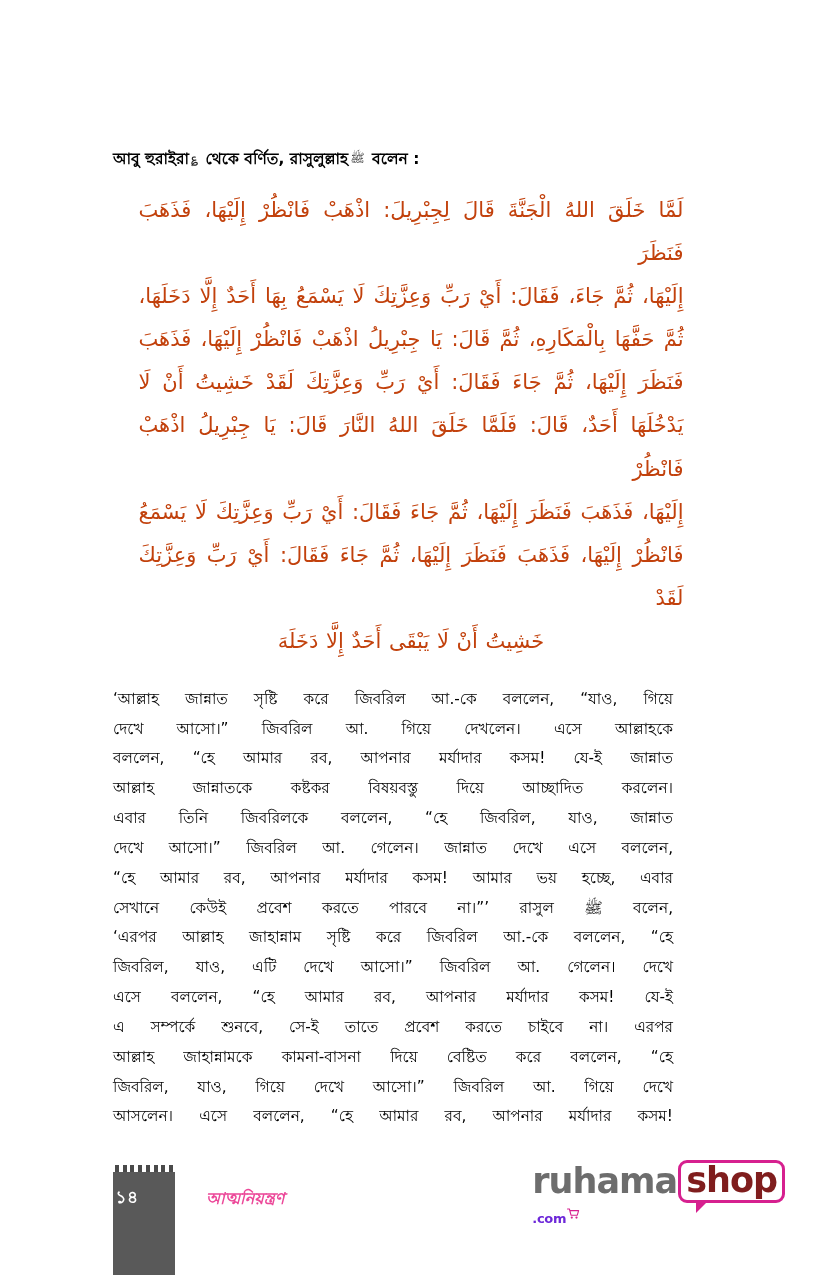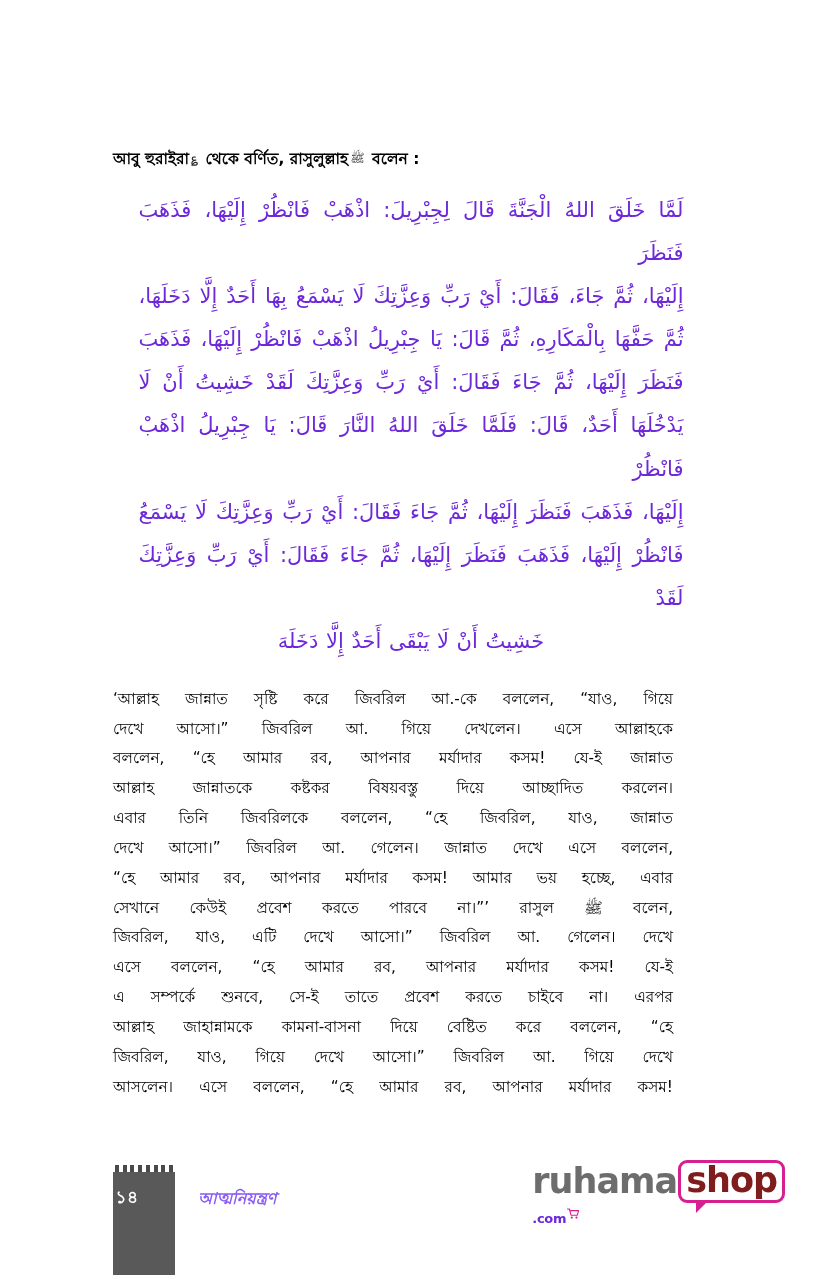--- a/index.html
+++ b/index.html
@@ -45,21 +45,21 @@
   }
 
   
   .arabic-block {
     direction: rtl;
     text-align: justify;
     text-align-last: center;
     font-family: "DejaVu Sans", "Liberation Serif", serif;
     font-size: 21px;
     line-height: 2.05;
-    color: #6d28d9;
+    color: #c2410c;
     margin: 0 auto 22px auto;
     width: 545px;
     padding-right: 4px;
     word-spacing: 1px;
   }
   .arabic-line {
     display: block;
   }
   .arabic-line.justified {
     text-align: justify;
@@ -131,27 +131,27 @@
     width: 46px;
     text-align: center;
     color: #ffffff;
     font-family: "DejaVu Sans", "Liberation Sans", sans-serif;
     font-size: 17px;
     font-weight: bold;
     letter-spacing: 0.5px;
   }
   .footer-title {
     position: absolute;
-    left: 198px;
+    left: 206px;
     bottom: 62px;
     font-family: "DejaVu Sans", "Liberation Sans", sans-serif;
     font-size: 16px;
     font-style: italic;
     font-weight: bold;
-    color: #8b5cf6;
+    color: #ec4899;
   }
 
   
   .logo {
     position: absolute;
     right: 40px;
     bottom: 50px;
     display: flex;
     flex-direction: column;
   }
@@ -237,20 +237,21 @@
 
     <div class="bengali-block">
       <span class="bengali-line">‘আল্লাহ জান্নাত সৃষ্টি করে জিবরিল আ.-কে বললেন, “যাও, গিয়ে</span>
       <span class="bengali-line">দেখে আসো।” জিবরিল আ. গিয়ে দেখলেন। এসে আল্লাহকে</span>
       <span class="bengali-line">বললেন, “হে আমার রব, আপনার মর্যাদার কসম! যে-ই জান্নাত</span>
       <span class="bengali-line">আল্লাহ জান্নাতকে কষ্টকর বিষয়বস্তু দিয়ে আচ্ছাদিত করলেন।</span>
       <span class="bengali-line">এবার তিনি জিবরিলকে বললেন, “হে জিবরিল, যাও, জান্নাত</span>
       <span class="bengali-line">দেখে আসো।” জিবরিল আ. গেলেন। জান্নাত দেখে এসে বললেন,</span>
       <span class="bengali-line">“হে আমার রব, আপনার মর্যাদার কসম! আমার ভয় হচ্ছে, এবার</span>
       <span class="bengali-line">সেখানে কেউই প্রবেশ করতে পারবে না।”’ রাসুল ﷺ বলেন,</span>
+      <span class="bengali-line">‘এরপর আল্লাহ জাহান্নাম সৃষ্টি করে জিবরিল আ.-কে বললেন, “হে</span>
       <span class="bengali-line">জিবরিল, যাও, এটি দেখে আসো।” জিবরিল আ. গেলেন। দেখে</span>
       <span class="bengali-line">এসে বললেন, “হে আমার রব, আপনার মর্যাদার কসম! যে-ই</span>
       <span class="bengali-line">এ সম্পর্কে শুনবে, সে-ই তাতে প্রবেশ করতে চাইবে না। এরপর</span>
       <span class="bengali-line">আল্লাহ জাহান্নামকে কামনা-বাসনা দিয়ে বেষ্টিত করে বললেন, “হে</span>
       <span class="bengali-line">জিবরিল, যাও, গিয়ে দেখে আসো।” জিবরিল আ. গিয়ে দেখে</span>
       <span class="bengali-line last">আসলেন। এসে বললেন, “হে আমার রব, আপনার মর্যাদার কসম!</span>
     </div>
 
   </div>
 

